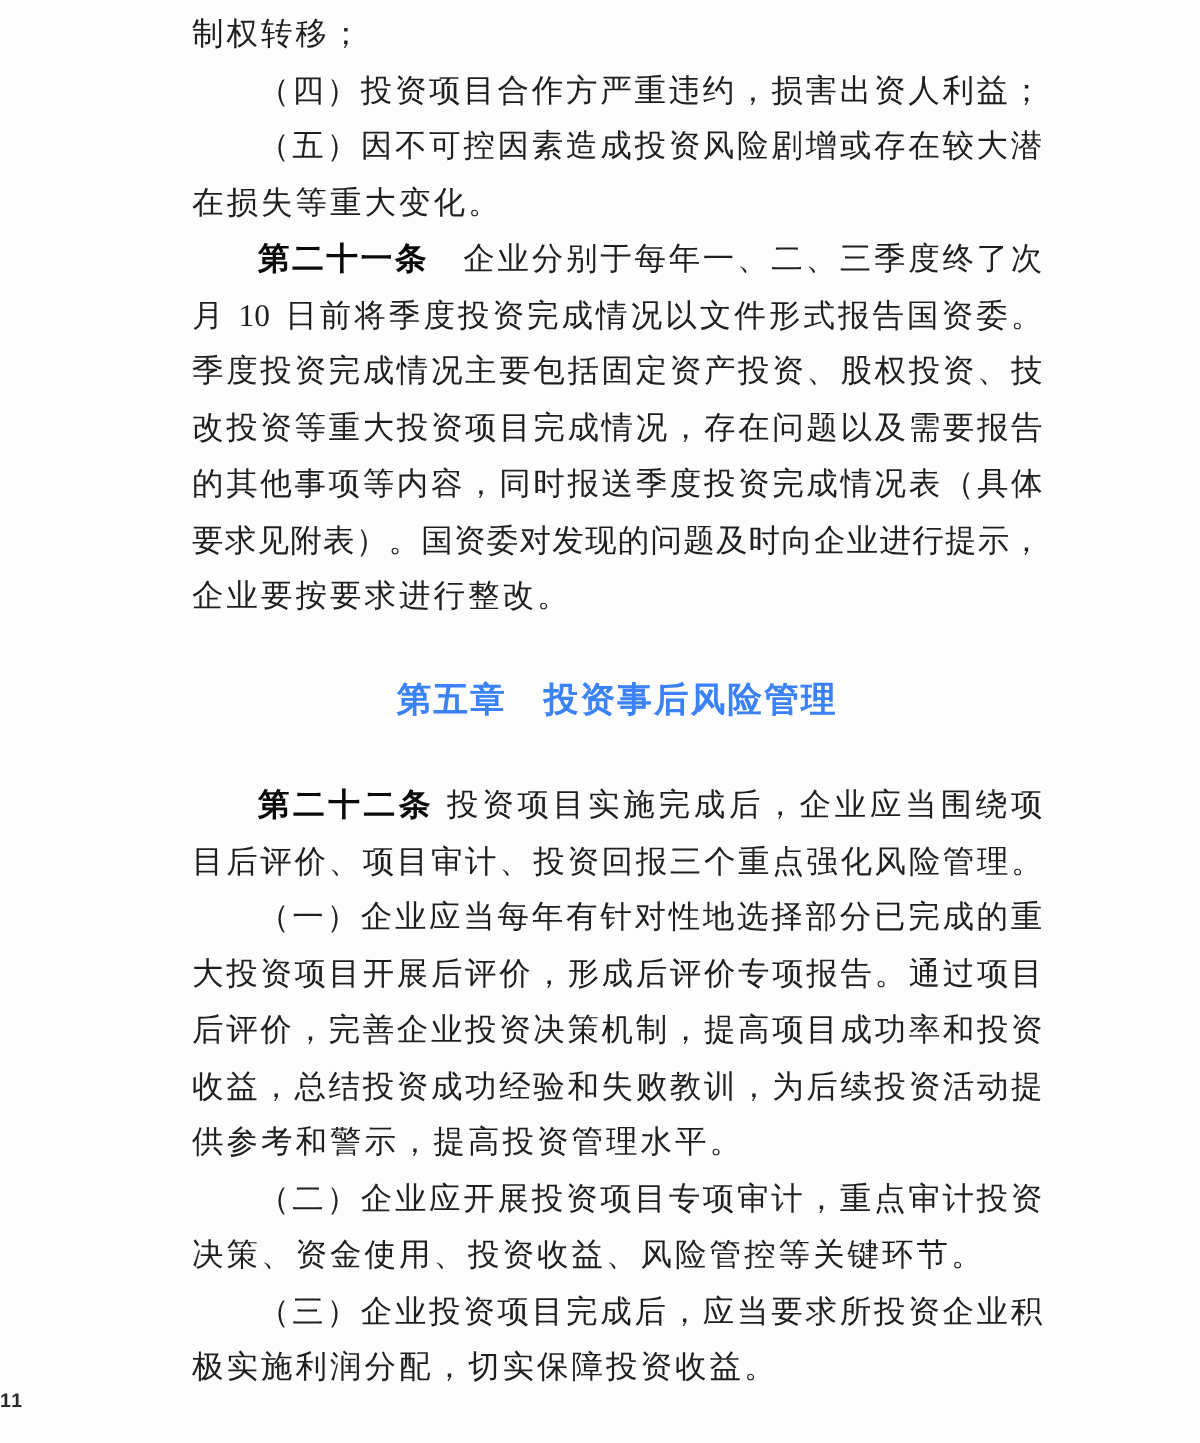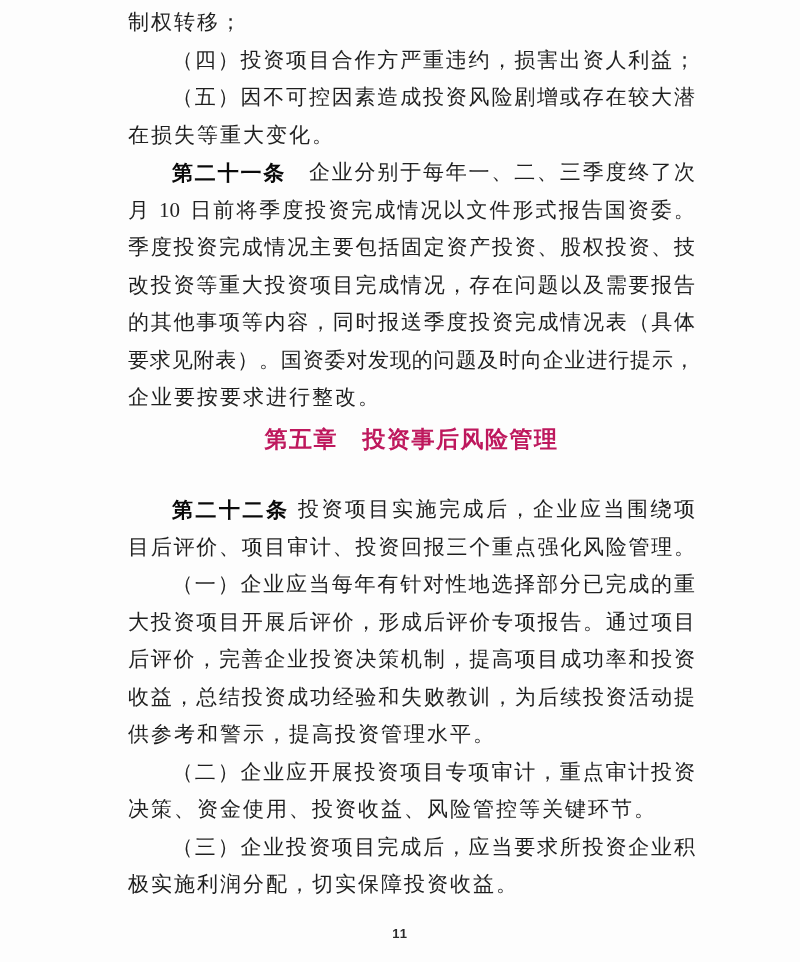--- a/index.html
+++ b/index.html
@@ -36,35 +36,35 @@
   .tok.bold {
     font-weight: 700;
     font-family: "Liberation Sans", "DejaVu Sans", sans-serif;
     color: #0a0a0a;
   }
   .tok.wide-space  { width: 21px; }
   .tok.thin-space  { width: 6px;  }
   .chapter-heading {
     height: 37.5px;
     line-height: 37.5px;
-    margin: 4px 0 33px 0;
+    margin: 31px 0 33px 0;
     text-align: center;
     font-size: 23px;
     font-weight: 700;
     font-family: "Liberation Sans", "DejaVu Sans", sans-serif;
-    color: #be185d;
+    color: #3b82f6;
     letter-spacing: 1.5px;
     white-space: pre;
   }
   .page-number {
     position: absolute;
     left: 0;
     top: 926px;
     width: 100%;
-    text-align: center;
+    text-align: left;
     font-size: 13px;
     font-weight: 700;
     font-family: "Liberation Sans", "DejaVu Sans", sans-serif;
     color: #2a2a2a;
     letter-spacing: 1px;
   }
 </style>
 </head>
 <body>
 

